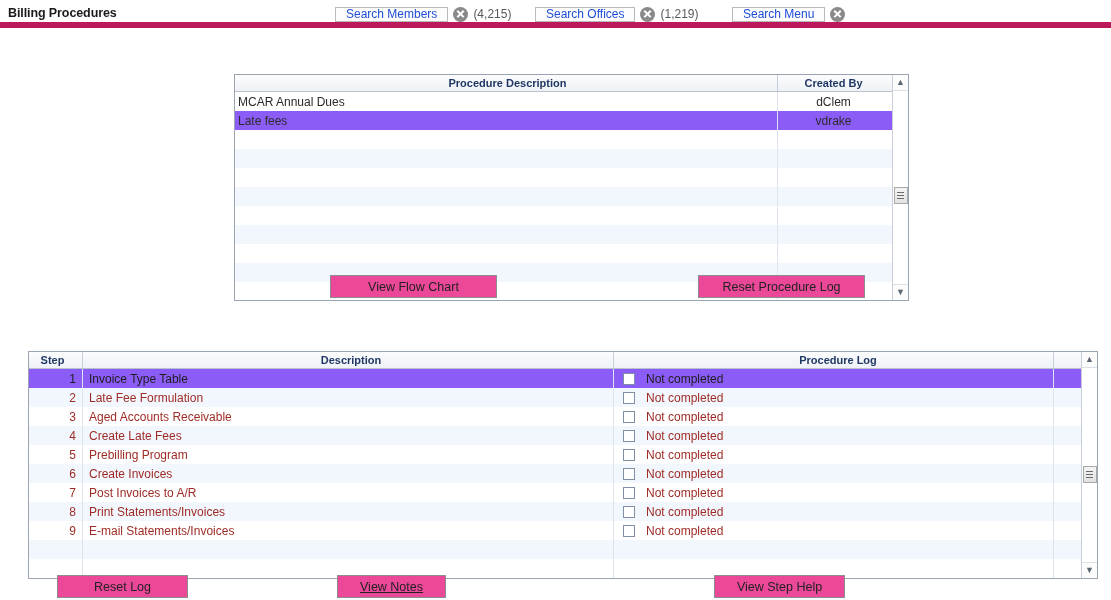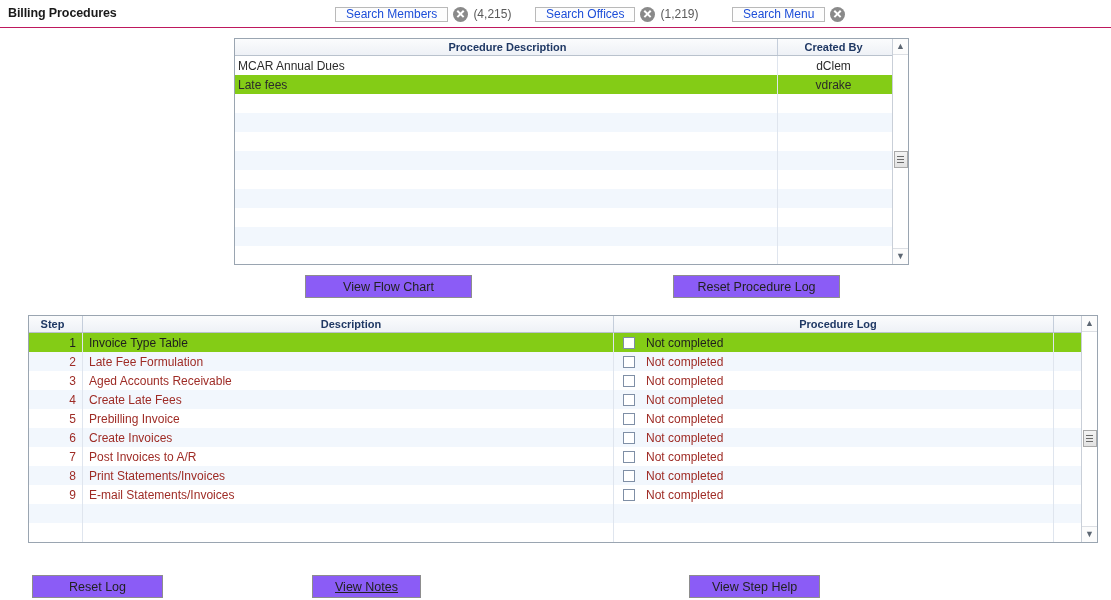--- a/index.html
+++ b/index.html
@@ -9,21 +9,21 @@
     background: #ffffff;
     font-family: "Liberation Sans", sans-serif;
     overflow: hidden;
   }
 
   
   .titlebar {
     position: absolute; left: 0; top: 0;
     width: 1111px; height: 28px;
     background: #ffffff;
-    border-bottom: 1px solid #be185d;
+    border-bottom: 6px solid #be185d;
   }
   .app-title {
     position: absolute; left: 8px; top: 6px;
     font-size: 12.5px; font-weight: bold; color: #1a1a1a;
     letter-spacing: -0.1px;
   }
   .search-group {
     position: absolute; top: 4px; height: 20px;
     display: flex; align-items: center; gap: 5px;
   }
@@ -51,41 +51,42 @@
   .count-label {
     font-size: 12px; color: #5a5a5a; white-space: nowrap;
   }
 
   
   .grid {
     position: absolute;
     background: #ffffff;
     border: 1px solid #9aa5b1;
     overflow: hidden;
+    margin-top: 36px;
   }
   .grid-head {
     display: flex; height: 17px;
     background: linear-gradient(to bottom, #fbfcfd 0%, #eef1f6 100%);
     border-bottom: 1px solid #b9c2cd;
     font-size: 11px; font-weight: bold; color: #1f3864;
   }
   .grid-head > div {
     display: flex; align-items: center; justify-content: center;
     height: 100%; overflow: hidden; white-space: nowrap;
   }
   .hdr-sep { border-right: 1px solid #c5cedb; }
 
   .grid-body { position: relative; }
   .grow {
     display: flex; height: 19px;
     font-size: 12px; color: #2b2b2b;
     align-items: center;
   }
   .grow.alt  { background: #f2f7fd; }
-  .grow.sel  { background: #84cc16; }
+  .grow.sel  { background: #8b5cf6; }
   .grow > div {
     height: 100%; display: flex; align-items: center;
     overflow: hidden; white-space: nowrap;
   }
   .cell-sep { border-right: 1px solid #dfe5ee; }
 
   
   #grid-procedures { left: 234px; top: 38px; width: 675px; height: 227px; }
   .pc-desc { width: 543px; padding-left: 3px; }
   .pc-by   { width: 111px; justify-content: center; }
@@ -134,26 +135,26 @@
   }
   .sb-thumb span {
     display: block; width: 7px; height: 1px;
     background: #6b6b6b;
     box-shadow: 0 -3px 0 #6b6b6b, 0 3px 0 #6b6b6b;
   }
 
   
   .btn {
     position: absolute;
-    background: #8b5cf6;
+    background: #ec4899;
     border: 1px solid #8d8d8d;
     font-family: "Liberation Sans", sans-serif;
     font-size: 12.5px; color: #222222;
     display: flex; align-items: center; justify-content: center;
-    cursor: pointer; white-space: nowrap;
+    cursor: pointer; white-space: nowrap; margin-left: 25px;
   }
   #btn-flow  { left: 305px; top: 275px; width: 167px; height: 23px; }
   #btn-print { left: 673px; top: 275px; width: 167px; height: 23px; }
   #btn-reset { left: 32px;  top: 575px; width: 131px; height: 23px; }
   #btn-notes { left: 312px; top: 575px; width: 109px; height: 23px; text-decoration: underline; }
   #btn-help  { left: 689px; top: 575px; width: 131px; height: 23px; }
   #btn-run   { left: 968px; top: 601px; width: 131px; height: 23px; }
 </style>
 </head>
 <body>
@@ -296,21 +297,21 @@
         <div class="st-step cell-sep red">4</div>
         <div class="st-desc cell-sep red">Create Late Fees</div>
         <div class="st-log cell-sep">
           <span class="cbox"></span>
           <span class="red">Not completed</span>
         </div>
         <div class="st-pad"></div>
       </div>
       <div class="grow">
         <div class="st-step cell-sep red">5</div>
-        <div class="st-desc cell-sep red">Prebilling Invoice</div>
+        <div class="st-desc cell-sep red">Prebilling Program</div>
         <div class="st-log cell-sep">
           <span class="cbox"></span>
           <span class="red">Not completed</span>
         </div>
         <div class="st-pad"></div>
       </div>
       <div class="grow alt">
         <div class="st-step cell-sep red">6</div>
         <div class="st-desc cell-sep red">Create Invoices</div>
         <div class="st-log cell-sep">

